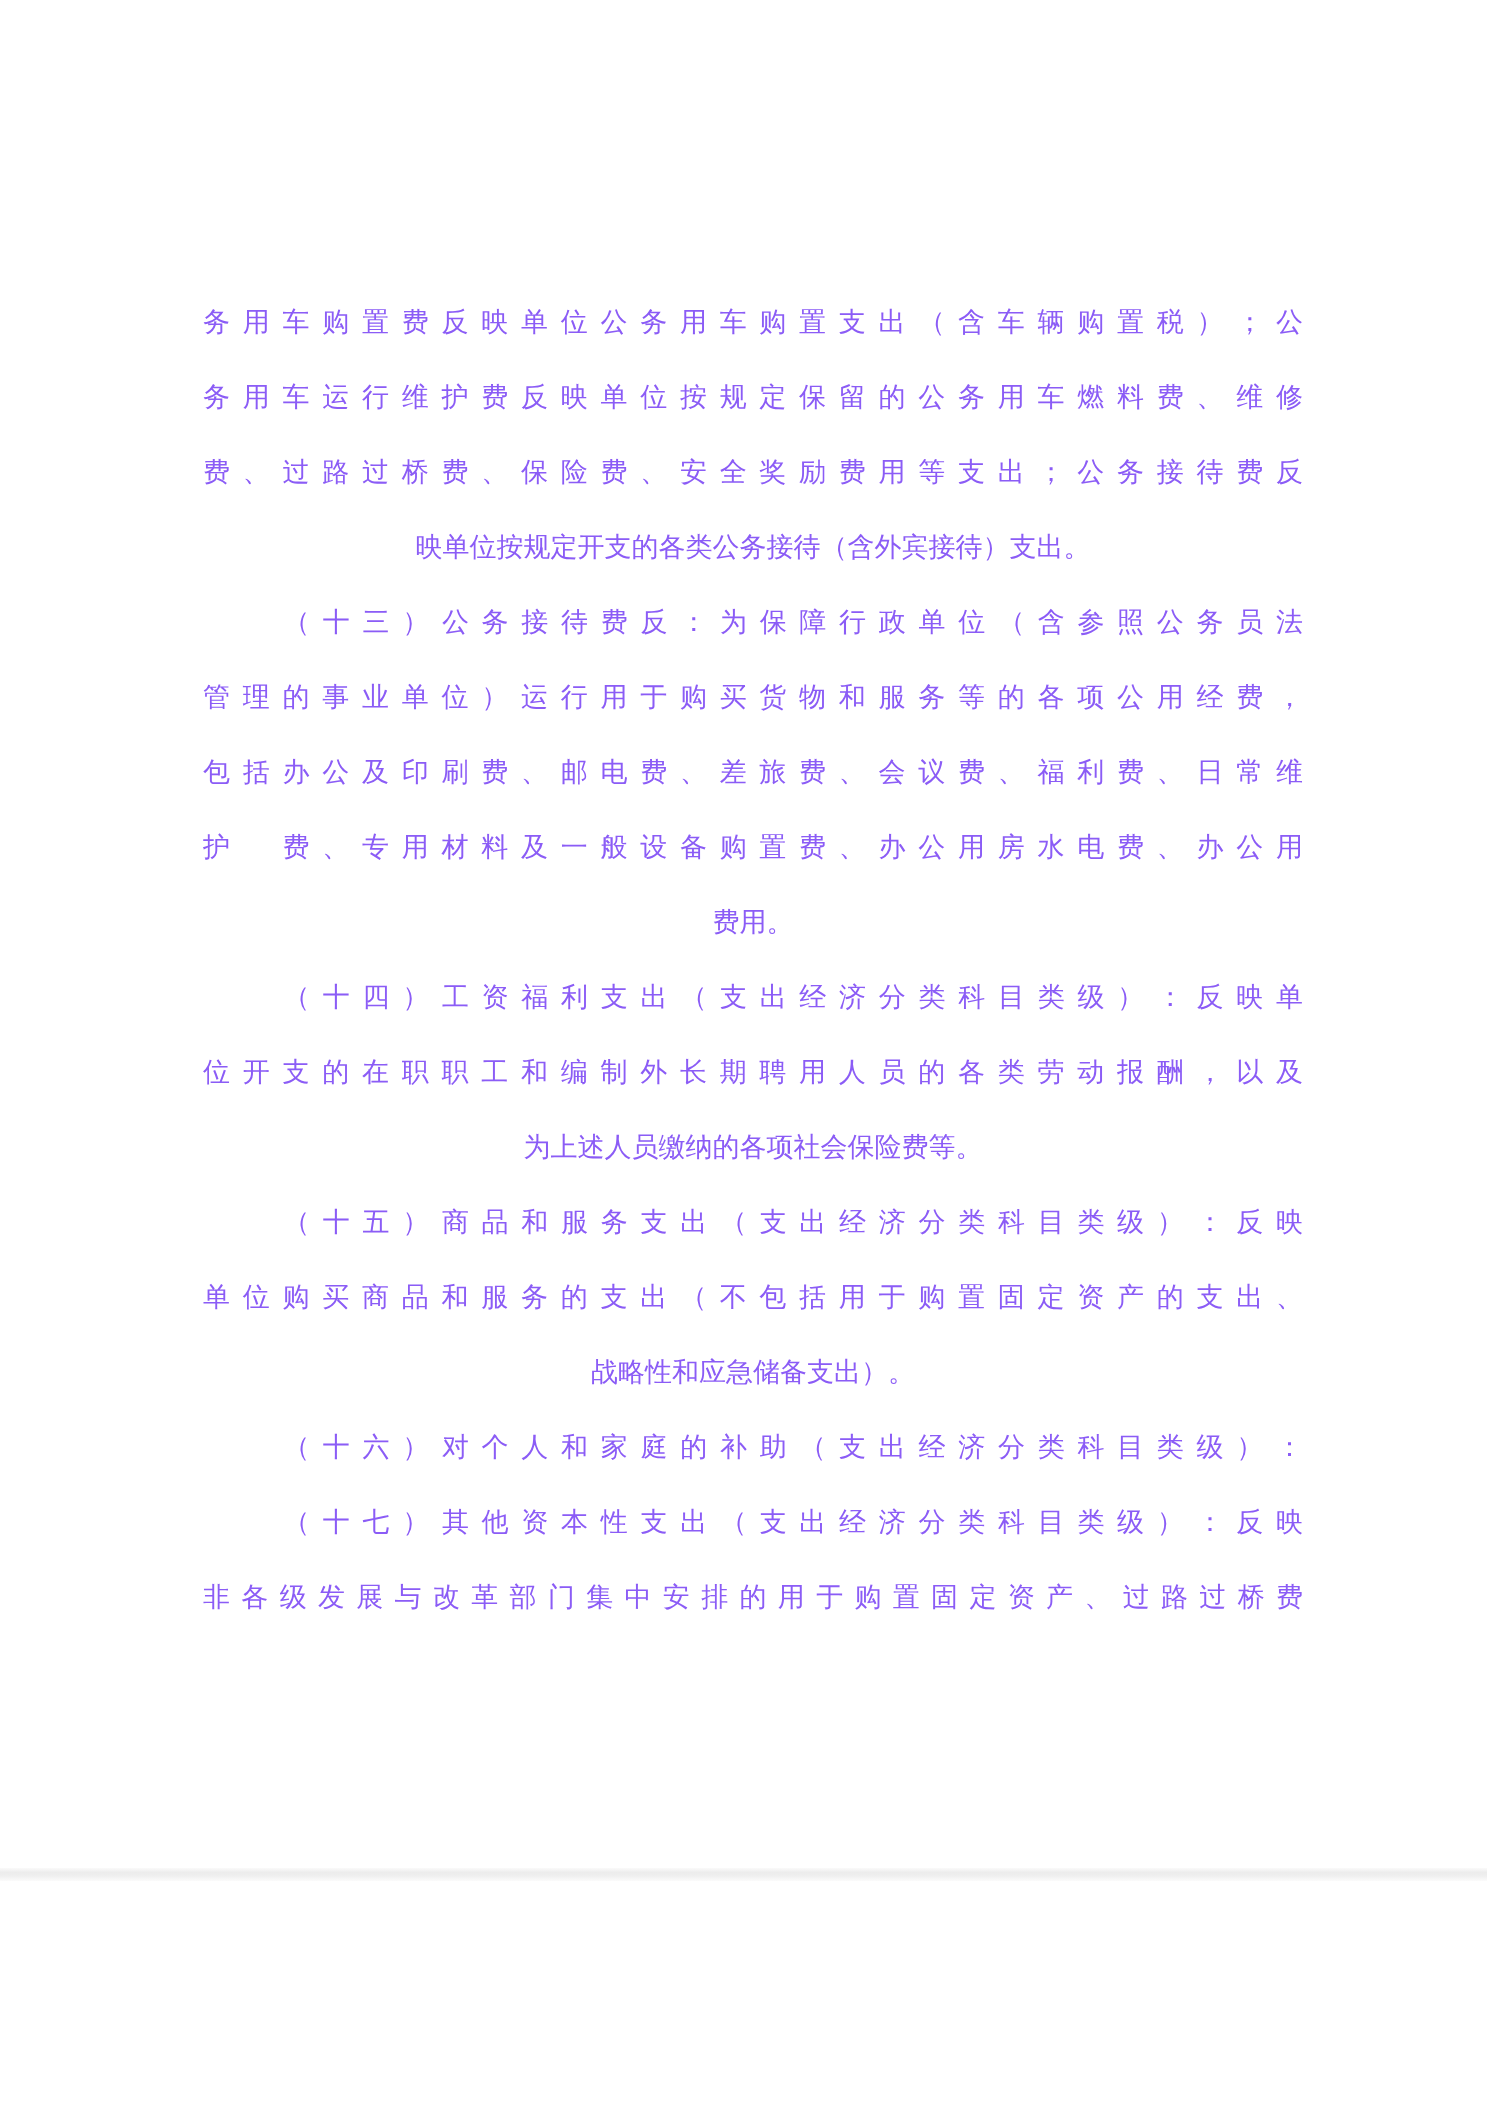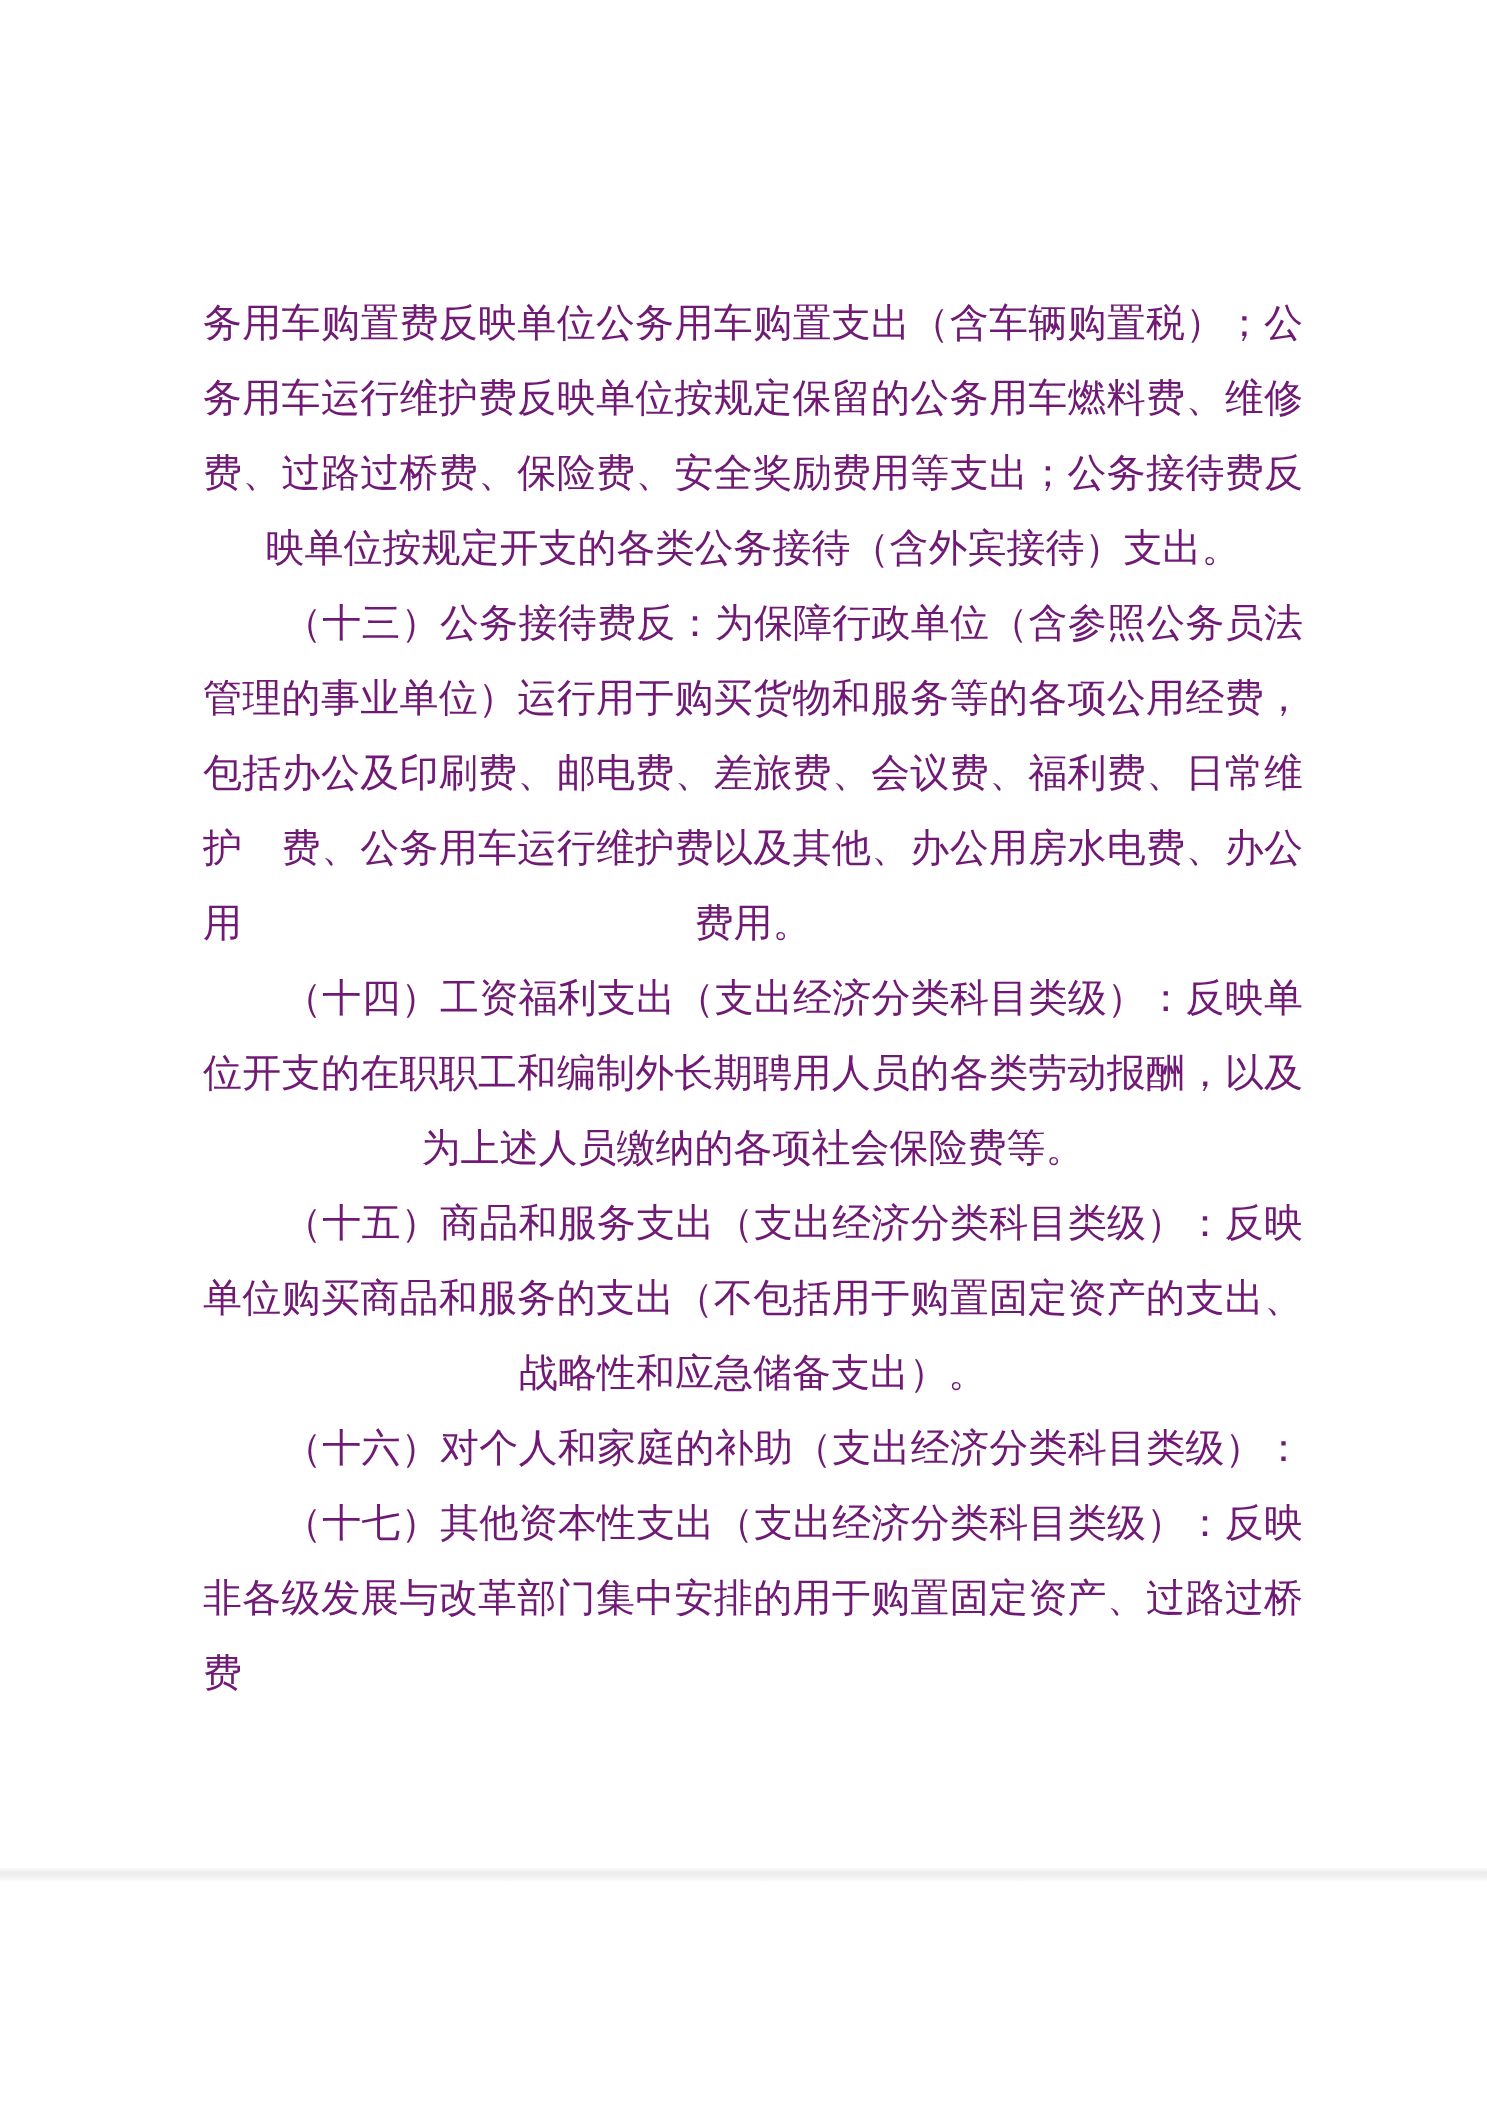--- a/index.html
+++ b/index.html
@@ -13,23 +13,23 @@
     width:1487px;
     height:2102px;
     background:#ffffff;
     overflow:hidden;
   }
   .text-block{
     position:absolute;
     left:203px;
     top:285px;
     width:1100px;
-    font-size:39px;
+    font-size:27px;
     line-height:75px;
-    color:#701a75;
+    color:#8b5cf6;
     letter-spacing:0px;
   }
   .para{margin:0;padding:0;}
   .ln{
     height:75px;
     white-space:nowrap;
     text-align:center;
   }
   .ln.j{
     white-space:normal;
@@ -60,21 +60,21 @@
       <div class="ln j">务用车购置费反映单位公务用车购置支出（含车辆购置税）；公</div>
       <div class="ln j">务用车运行维护费反映单位按规定保留的公务用车燃料费、维修</div>
       <div class="ln j">费、过路过桥费、保险费、安全奖励费用等支出；公务接待费反</div>
       <div class="ln">映单位按规定开支的各类公务接待（含外宾接待）支出。</div>
     </div>
 
     <div class="para">
       <div class="ln ind j">（十三）公务接待费反：为保障行政单位（含参照公务员法</div>
       <div class="ln j">管理的事业单位）运行用于购买货物和服务等的各项公用经费，</div>
       <div class="ln j">包括办公及印刷费、邮电费、差旅费、会议费、福利费、日常维</div>
-      <div class="ln j">护　费、公务用车运行维护费以及其他、办公用房水电费、办公用</div>
+      <div class="ln j">护　费、专用材料及一般设备购置费、办公用房水电费、办公用</div>
       <div class="ln">费用。</div>
     </div>
 
     <div class="para">
       <div class="ln ind j">（十四）工资福利支出（支出经济分类科目类级）：反映单</div>
       <div class="ln j">位开支的在职职工和编制外长期聘用人员的各类劳动报酬，以及</div>
       <div class="ln">为上述人员缴纳的各项社会保险费等。</div>
     </div>
 
     <div class="para">

